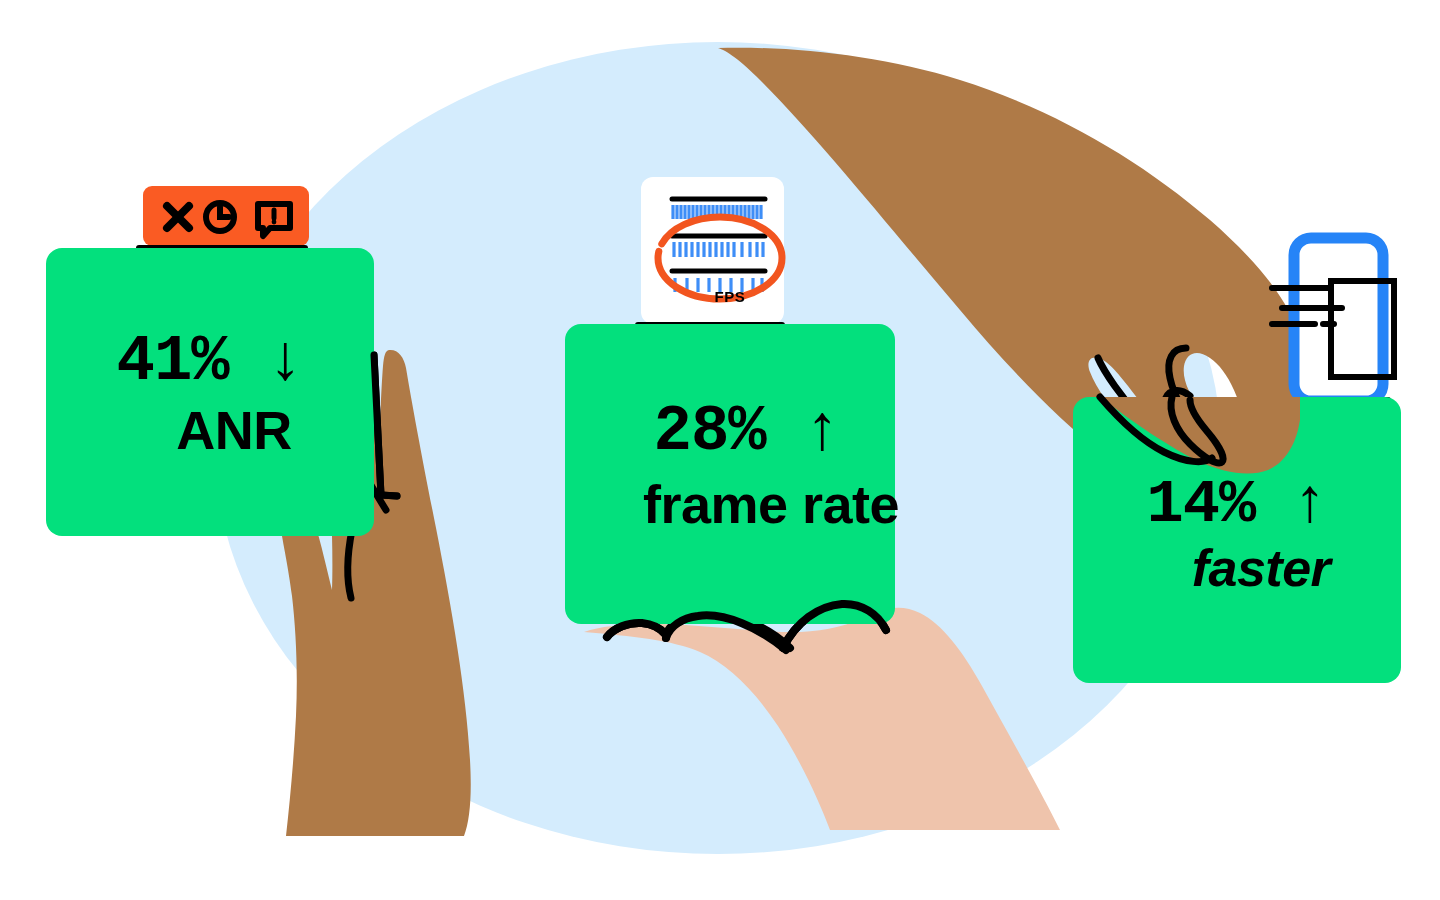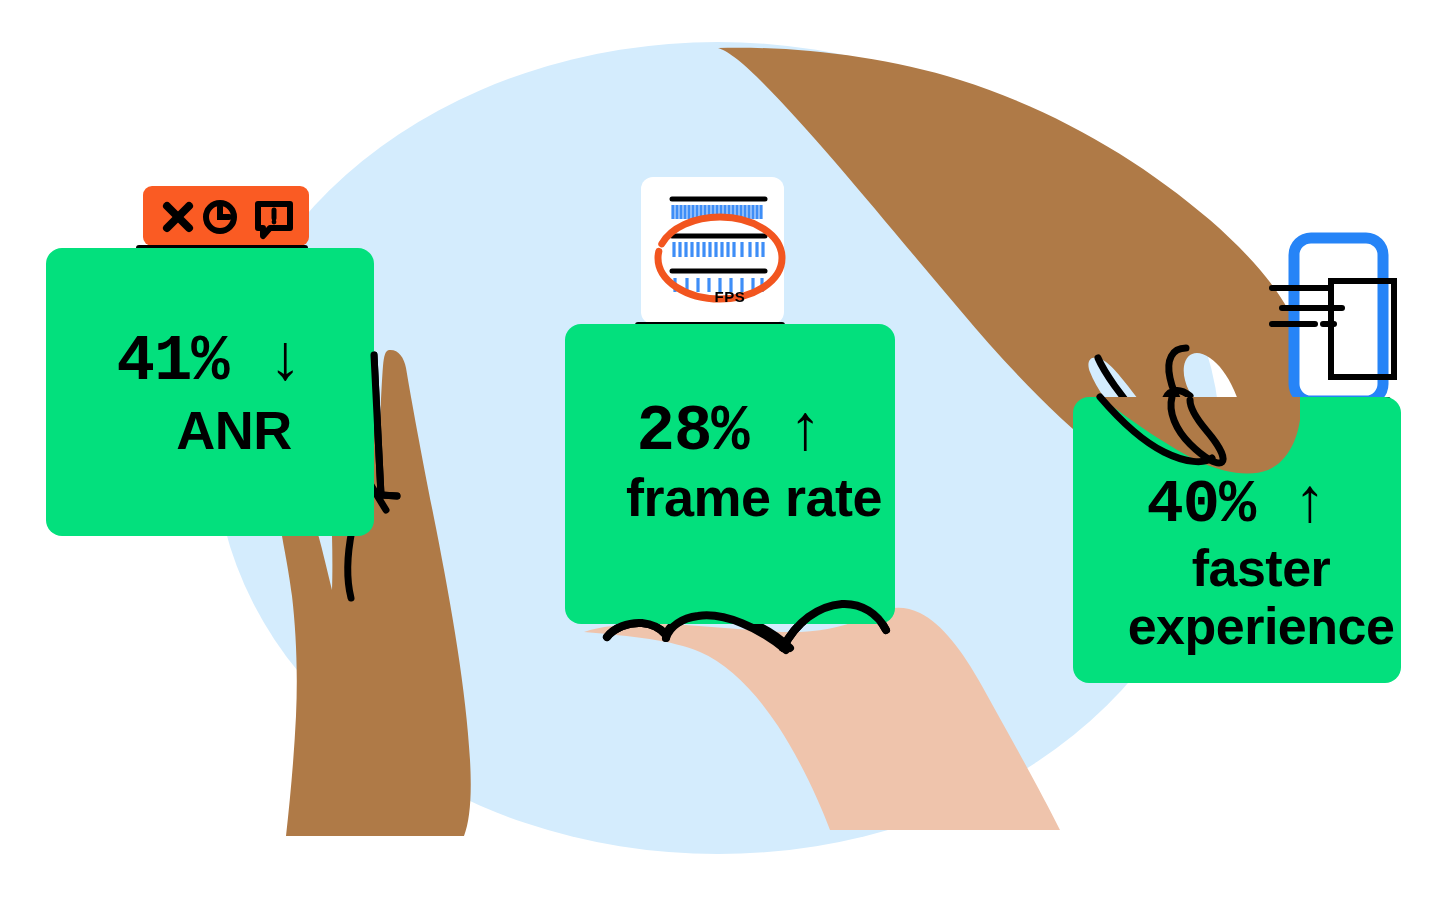--- a/index.html
+++ b/index.html
@@ -25,28 +25,28 @@
   }
   .stat-big{display:block;font-weight:700;font-family:Liberation Mono, monospace;}
   .stat-sub{display:block;font-weight:700;padding-left:48px;}
 
   
   #text-left{left:46px;top:330px;width:328px;}
   #text-left .stat-big{font-size:64px;letter-spacing:-1px;}
   #text-left .stat-sub{font-size:54px;margin-top:8px;letter-spacing:-0.5px;}
 
   
-  #text-mid{left:565px;top:400px;width:330px;}
+  #text-mid{left:582px;top:400px;width:330px;}
   #text-mid .stat-big{font-size:64px;letter-spacing:-1px;}
-  #text-mid .stat-sub{font-size:54px;margin-top:5px;letter-spacing:-0.5px;}
+  #text-mid .stat-sub{font-size:54px;margin-top:12px;letter-spacing:-0.5px;}
 
   
   #text-right{left:1073px;top:473px;width:328px;}
   #text-right .stat-big{font-size:62px;letter-spacing:-1px;}
-  #text-right .stat-sub{font-size:52px;margin-top:6px;letter-spacing:-0.5px;line-height:1.0;}
+  #text-right .stat-sub{font-size:52px;margin-top:6px;letter-spacing:-0.5px;line-height:1.0;font-style:italic;}
 
   .fps-label{
     position:absolute;left:660px;top:288px;width:140px;
     text-align:center;font-size:15px;font-weight:700;color:#000;
     letter-spacing:0.6px;pointer-events:none;user-select:none;
   }
 </style>
 </head>
 <body>
 
@@ -281,20 +281,19 @@
     <span class="stat-big">41% ↓</span>
     <span class="stat-sub">ANR</span>
   </div>
 
   <div class="card-text" id="text-mid">
     <span class="stat-big">28% ↑</span>
     <span class="stat-sub">frame rate</span>
   </div>
 
   <div class="card-text" id="text-right">
-    <span class="stat-big">40% ↑</span>
+    <span class="stat-big">14% ↑</span>
     <span class="stat-sub">faster</span>
-    <span class="stat-sub">experience</span>
   </div>
 
   <div class="fps-label">FPS</div>
 
 </div>
 
 </body></html>

